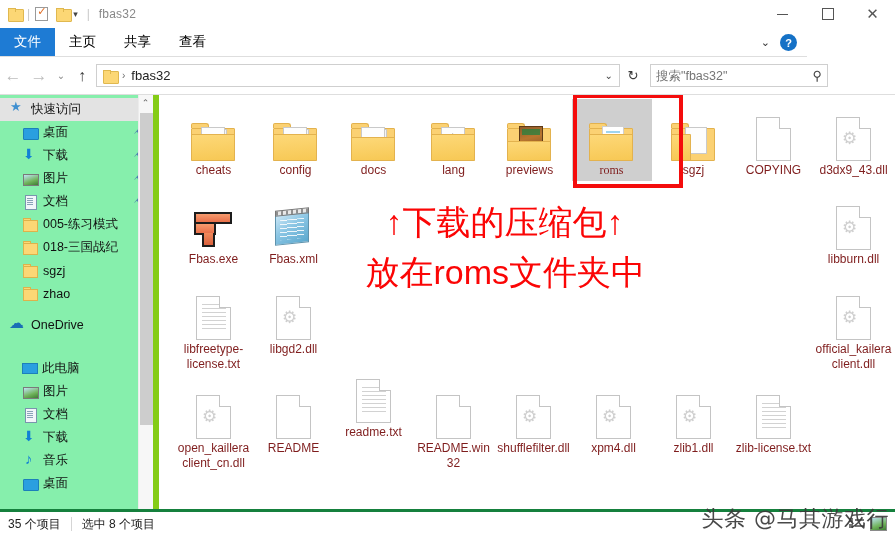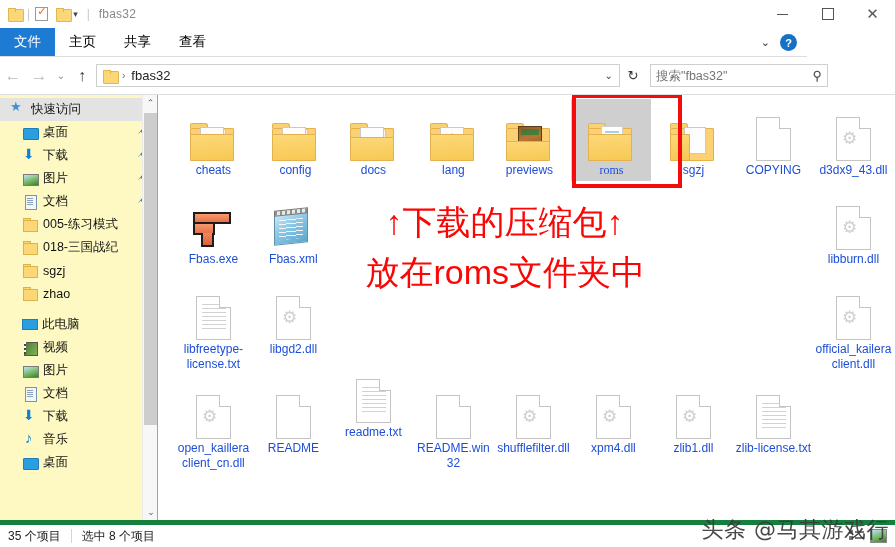--- a/index.html
+++ b/index.html
@@ -96,22 +96,22 @@
     font-family:"Liberation Sans", sans-serif; background:transparent;
   }
   .search-icon { font-size:13px; color:#444; margin-left:auto; }
 
   
   .body-area { position:absolute; top:94px; left:0; width:895px; height:426px;
     border-top:1px solid #dedede; display:flex; }
 
   
   .sidebar {
-    position:relative; width:163px; height:426px; background:#fef9c3;
-    border-right:1px solid #84cc16; overflow:hidden; padding-top:3px;
+    position:relative; width:163px; height:426px; background:#86efac;
+    border-right:6px solid #84cc16; overflow:hidden; padding-top:3px;
   }
   .nav-item {
     height:23px; display:flex; align-items:center; font-size:12.5px; color:#111;
     padding-left:10px; position:relative; white-space:nowrap;
   }
   .nav-item.header { background:#e3e3e3; }
   .nav-item.indent1 { padding-left:22px; }
   .nav-item .lbl { margin-left:5px; overflow:hidden; }
   .pin { position:absolute; right:10px; color:#4b7fae; font-size:10px; transform:rotate(40deg);}
   .ic { width:16px; height:15px; position:relative; flex:0 0 16px; }
@@ -145,21 +145,21 @@
   .sb-up, .sb-dn { height:17px; text-align:center; font-size:9px; color:#606060; line-height:17px; }
   .sb-thumb { position:absolute; top:18px; left:1px; width:13px; height:312px; background:#cdcdcd; }
 
   
   .content { position:relative; width:758px; height:426px; background:#fff; overflow:hidden; }
   .tile {
     position:absolute; width:80px; text-align:center;
   }
   .tile .glyph { height:58px; display:flex; align-items:flex-end; justify-content:center; }
   .tile .name {
-    font-size:12px; color:#1d4ed8; line-height:14.5px; margin-top:2px; word-wrap:break-word;
+    font-size:12px; color:#7f1d1d; line-height:14.5px; margin-top:2px; word-wrap:break-word;
   }
   .tile.selected .selwrap { background:#cfcfcf; }
   .selwrap { padding:4px 2px 3px; }
 
   
   .fbig { width:46px; height:38px; position:relative; }
   .fbig .back {
     position:absolute; left:0; bottom:0; width:44px; height:33px; background:#fbd173;
     border:1px solid #e3b24e; border-radius:1px;
   }
@@ -252,22 +252,22 @@
   .redbox {
     position:absolute; border:4px solid #f40c0c; pointer-events:none;
   }
   .annot {
     position:absolute; color:#fb0505; font-size:34px; line-height:44px;
     font-family:"Liberation Sans","DejaVu Sans",sans-serif; white-space:nowrap;
   }
 
   
   .statusbar {
-    position:absolute; bottom:0; left:0; width:895px; height:27px;
-    background:#fff; border-top:5px solid #15803d; display:flex; align-items:center;
+    position:absolute; bottom:11px; left:0; width:895px; height:27px;
+    background:#fff; border-top:3px solid #15803d; display:flex; align-items:center;
   }
   .st-text { font-size:12px; color:#222; }
   .st-1 { padding-left:8px; }
   .st-sep { width:1px; height:14px; background:#d5d5d5; margin:0 10px; }
   .view-icons { position:absolute; right:8px; display:flex; align-items:center; gap:6px; }
   .vi-list { width:15px; height:13px; position:relative; }
   .vi-list::before{ content:''; position:absolute; left:0; top:0; width:4px; height:4px;
     background:#777; box-shadow:0 6px 0 #777; }
   .vi-list::after{ content:''; position:absolute; left:6px; top:1px; width:9px; height:2px;
     background:#777; box-shadow:0 6px 0 #777; }
@@ -366,27 +366,27 @@
             <span class="lbl">018-三国战纪</span>
           </div>
           <div class="nav-item indent1">
             <span class="ic ic-folder"></span>
             <span class="lbl">sgzj</span>
           </div>
           <div class="nav-item indent1">
             <span class="ic ic-folder"></span>
             <span class="lbl">zhao</span>
           </div>
-          <div class="nav-item" style="margin-top: 8px; padding-left: 21px;">
+          <div class="nav-item" style="margin-top: 8px;">
+            <span class="ic ic-onedrive"></span>
+            <span class="lbl">OneDrive</span>
+          </div>
+          <div class="nav-item" style="margin-top: 21px; padding-left: 21px;">
             <span class="ic ic-pc"></span>
             <span class="lbl">此电脑</span>
-          </div>
-          <div class="nav-item indent1">
-            <span class="ic ic-video"></span>
-            <span class="lbl">视频</span>
           </div>
           <div class="nav-item indent1">
             <span class="ic ic-pic"></span>
             <span class="lbl">图片</span>
           </div>
           <div class="nav-item indent1">
             <span class="ic ic-doc"></span>
             <span class="lbl">文档</span>
           </div>
           <div class="nav-item indent1">

